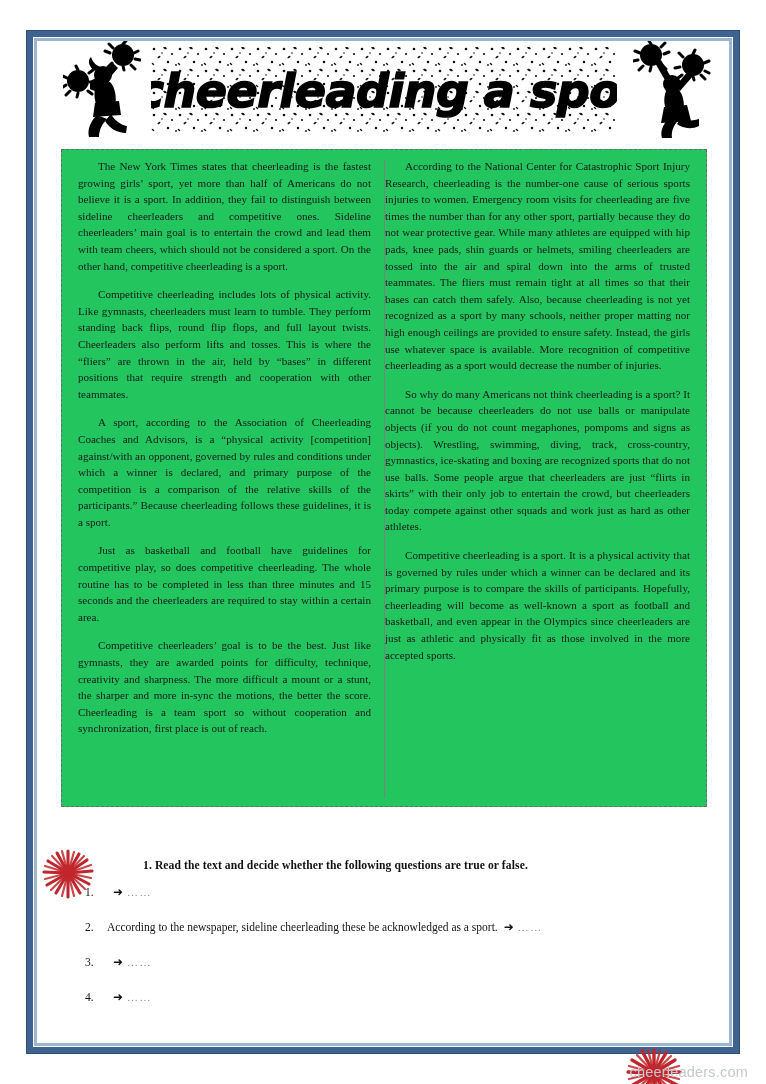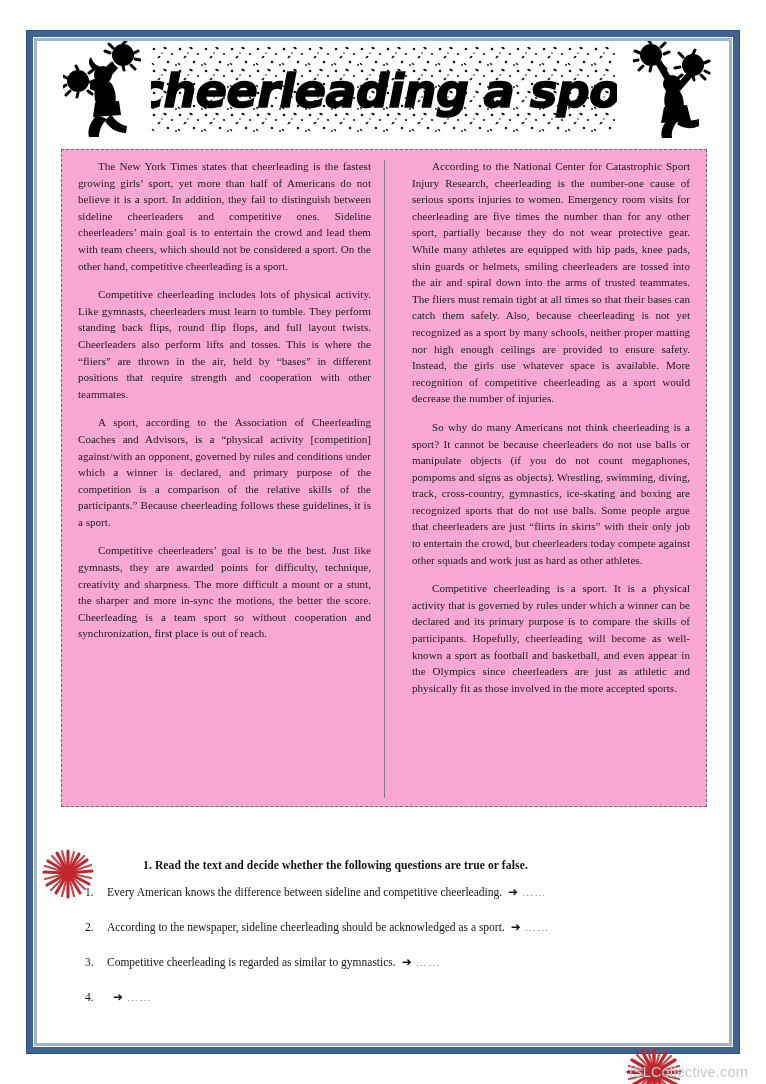--- a/index.html
+++ b/index.html
@@ -57,40 +57,40 @@
     display: flex; align-items: center; justify-content: center;
   }
   .title-wrap svg { width:100%; height:100%; display:block; }
 
   
   .text-box {
     position: absolute;
     left: 28px; top: 112px;
     width: 646px; height: 658px;
     border: 1px dashed #6b6b6b;
-    background: #f9a8d4;
+    background: #22c55e;
     padding: 8px 7px 6px 7px;
   }
   .columns {
     position: relative;
     height: 100%;
     display: flex;
     gap: 0px;
   }
   .col {
     width: 50%;
     padding: 0 9px;
     font-size: 11.1px;
     line-height: 16.6px;
     text-align: justify;
     color: #1a1a1a;
     font-family: "Liberation Serif", "DejaVu Serif", serif;
   }
   .col.left  { padding-right: 13px; }
-  .col.right { padding-left: 28px; }
+  .col.right { padding-left: 1px; }
   .col p { margin: 0 0 12px 0; text-indent: 20px; }
   .col p:last-child { margin-bottom: 0; }
   .col-divider {
     position: absolute;
     left: 50%; top: 2px;
     width: 1px; height: calc(100% - 4px);
     background: #808080;
   }
 
   
@@ -237,20 +237,21 @@
       </svg>
     </div>
   </div>
 
   <div class="text-box">
     <div class="columns">
       <div class="col left">
         <p>The New York Times states that cheerleading is the fastest growing girls’ sport, yet more than half of Americans do not believe it is a sport. In addition, they fail to distinguish between sideline cheerleaders and competitive ones. Sideline cheerleaders’ main goal is to entertain the crowd and lead them with team cheers, which should not be considered a sport. On the other hand, competitive cheerleading is a sport.</p>
         <p>Competitive cheerleading includes lots of physical activity. Like gymnasts, cheerleaders must learn to tumble. They perform standing back flips, round flip flops, and full layout twists. Cheerleaders also perform lifts and tosses. This is where the “fliers” are thrown in the air, held by “bases” in different positions that require strength and cooperation with other teammates.</p>
         <p>A sport, according to the Association of Cheerleading Coaches and Advisors, is a “physical activity [competition] against/with an opponent, governed by rules and conditions under which a winner is declared, and primary purpose of the competition is a comparison of the relative skills of the participants.” Because cheerleading follows these guidelines, it is a sport.</p>
+        <p>Just as basketball and football have guidelines for competitive play, so does competitive cheerleading. The whole routine has to be completed in less than three minutes and 15 seconds and the cheerleaders are required to stay within a certain area.</p>
         <p>Competitive cheerleaders’ goal is to be the best. Just like gymnasts, they are awarded points for difficulty, technique, creativity and sharpness. The more difficult a mount or a stunt, the sharper and more in-sync the motions, the better the score. Cheerleading is a team sport so without cooperation and synchronization, first place is out of reach.</p>
       </div>
       <div class="col-divider"></div>
       <div class="col right">
         <p>According to the National Center for Catastrophic Sport Injury Research, cheerleading is the number-one cause of serious sports injuries to women. Emergency room visits for cheerleading are five times the number than for any other sport, partially because they do not wear protective gear. While many athletes are equipped with hip pads, knee pads, shin guards or helmets, smiling cheerleaders are tossed into the air and spiral down into the arms of trusted teammates. The fliers must remain tight at all times so that their bases can catch them safely. Also, because cheerleading is not yet recognized as a sport by many schools, neither proper matting nor high enough ceilings are provided to ensure safety. Instead, the girls use whatever space is available. More recognition of competitive cheerleading as a sport would decrease the number of injuries.</p>
         <p>So why do many Americans not think cheerleading is a sport? It cannot be because cheerleaders do not use balls or manipulate objects (if you do not count megaphones, pompoms and signs as objects). Wrestling, swimming, diving, track, cross-country, gymnastics, ice-skating and boxing are recognized sports that do not use balls. Some people argue that cheerleaders are just “flirts in skirts” with their only job to entertain the crowd, but cheerleaders today compete against other squads and work just as hard as other athletes.</p>
         <p>Competitive cheerleading is a sport. It is a physical activity that is governed by rules under which a winner can be declared and its primary purpose is to compare the skills of participants. Hopefully, cheerleading will become as well-known a sport as football and basketball, and even appear in the Olympics since cheerleaders are just as athletic and physically fit as those involved in the more accepted sports.</p>
       </div>
     </div>
   </div>
@@ -290,33 +291,31 @@
           </g>
         </g>
       </svg>
     </div>
     <div class="label">1. Read the text and decide whether the following questions are true or false.</div>
   </div>
 
   <div class="questions">
     <div class="q-item">
       <span class="q-num">1.</span>
-      <span class="q-text">Every American knows the difference between sideline and competitive cheerleading.</span>
       <span class="q-arrow">➜</span>
       <span class="q-blank">……</span>
     </div>
     <div class="q-item">
       <span class="q-num">2.</span>
-      <span class="q-text">According to the newspaper, sideline cheerleading should be acknowledged as a sport.</span>
+      <span class="q-text">According to the newspaper, sideline cheerleading these be acknowledged as a sport.</span>
       <span class="q-arrow">➜</span>
       <span class="q-blank">……</span>
     </div>
     <div class="q-item">
       <span class="q-num">3.</span>
-      <span class="q-text">Competitive cheerleading is regarded as similar to gymnastics.</span>
       <span class="q-arrow">➜</span>
       <span class="q-blank">……</span>
     </div>
     <div class="q-item">
       <span class="q-num">4.</span>
       <span class="q-arrow">➜</span>
       <span class="q-blank">……</span>
     </div>
 
     <div class="pom-right">
@@ -351,13 +350,13 @@
               <path d="M29 28 L12 10"></path>
               <path d="M29 28 L23 5"></path>
           </g>
         </g>
       </svg>
     </div>
   </div>
 
 </div>
 
-<div class="watermark">iSLCollective.com</div>
+<div class="watermark">cheerleaders.com</div>
 
 </body></html>

